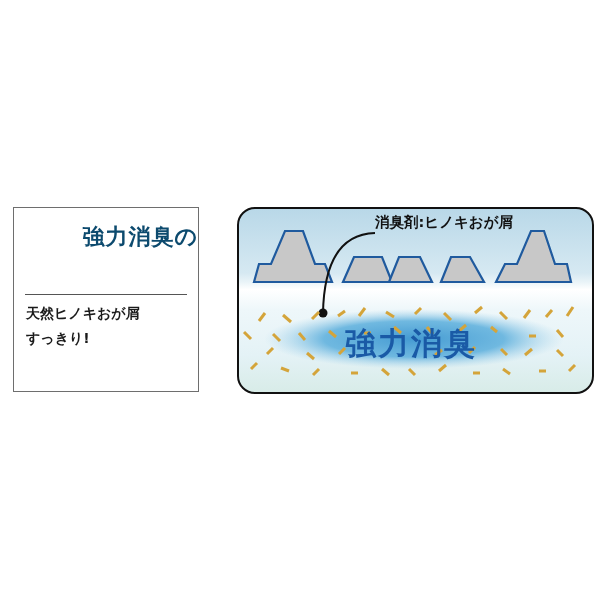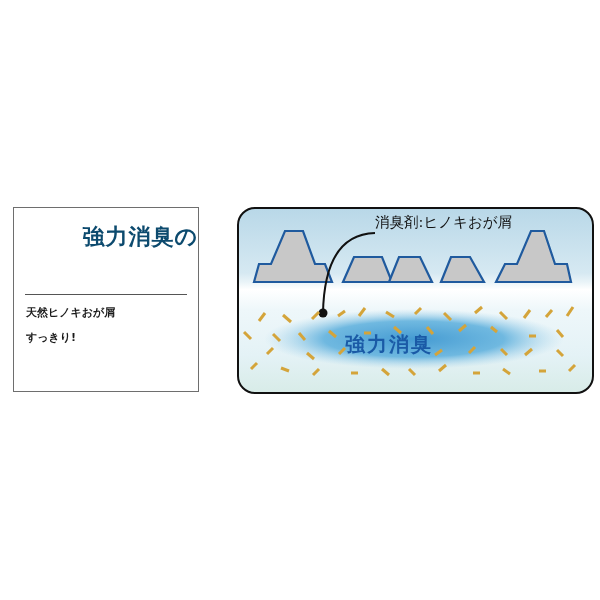--- a/index.html
+++ b/index.html
@@ -13,33 +13,33 @@
     }
     .left-title {
       position:absolute; left:0; right:0; top:14px; text-align:right;
       font-size:22px; font-weight:bold; color:#0c4a6e; line-height:30px; letter-spacing:1px;
     }
     .left-divider {
       position:absolute; left:11px; right:11px; top:86px; height:0; border-top:1px solid #555;
     }
     .left-body {
       position:absolute; left:12px; top:93px; right:4px;
-      font-size:11px; font-weight:bold; color:#1a1a1a; line-height:24.5px; white-space:nowrap;
+      font-size:14px; font-weight:bold; color:#1a1a1a; line-height:24.5px; white-space:nowrap;
     }
     .panel {
       position:absolute; left:237px; top:207px; width:357px; height:187px;
       border:2px solid #111; border-radius:18px; box-sizing:border-box; overflow:hidden;
       background: linear-gradient(to bottom, #b9d8e8 0%, #d6e9f2 35%, #eaf4f8 40%, #ffffff 44%, #eef7fa 55%, #e4f2f6 80%, #d8ece8 100%);
     }
     .panel svg { position:absolute; left:0; top:0; }
     .label-top {
-      position:absolute; left:136px; top:4px; font-size:14.5px; font-weight:normal; color:#111; white-space:nowrap;
+      position:absolute; left:136px; top:4px; font-size:14.5px; font-weight:bold; color:#111; white-space:nowrap;
     }
     .label-center {
-      position:absolute; left:106px; top:122px; font-size:20px; font-weight:bold; color:#1a5aa6;
+      position:absolute; left:106px; top:114px; font-size:31px; font-weight:bold; color:#1a5aa6;
       letter-spacing:2px; white-space:nowrap;
     }
   </style>
 </head>
 <body>
 
 <div class="left-box">
   <div class="left-title">
     <div>強力消臭の</div>
   </div>

